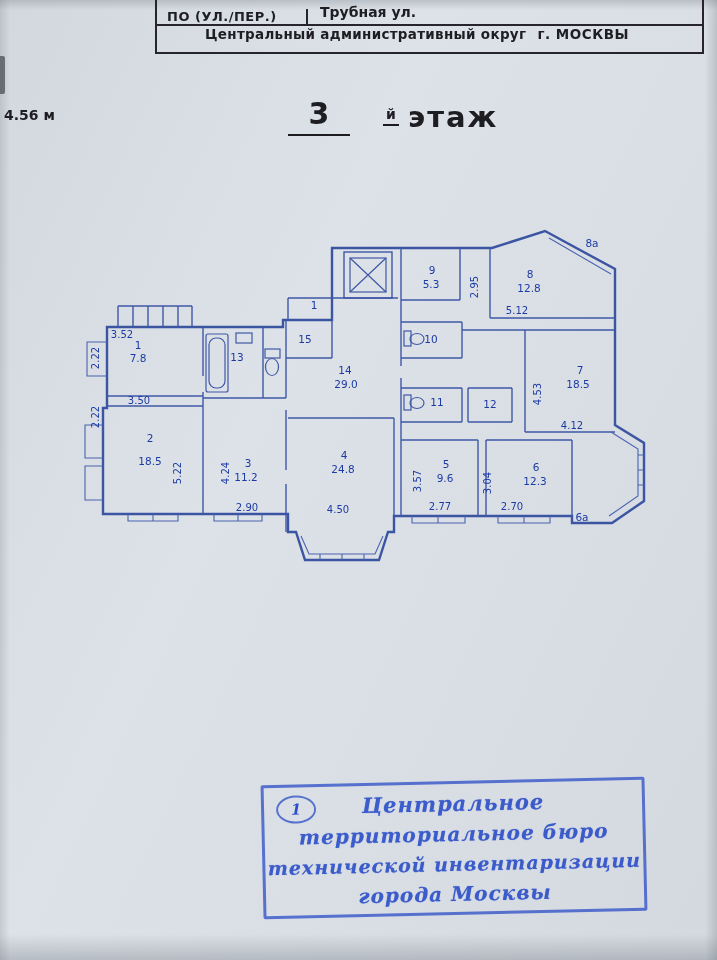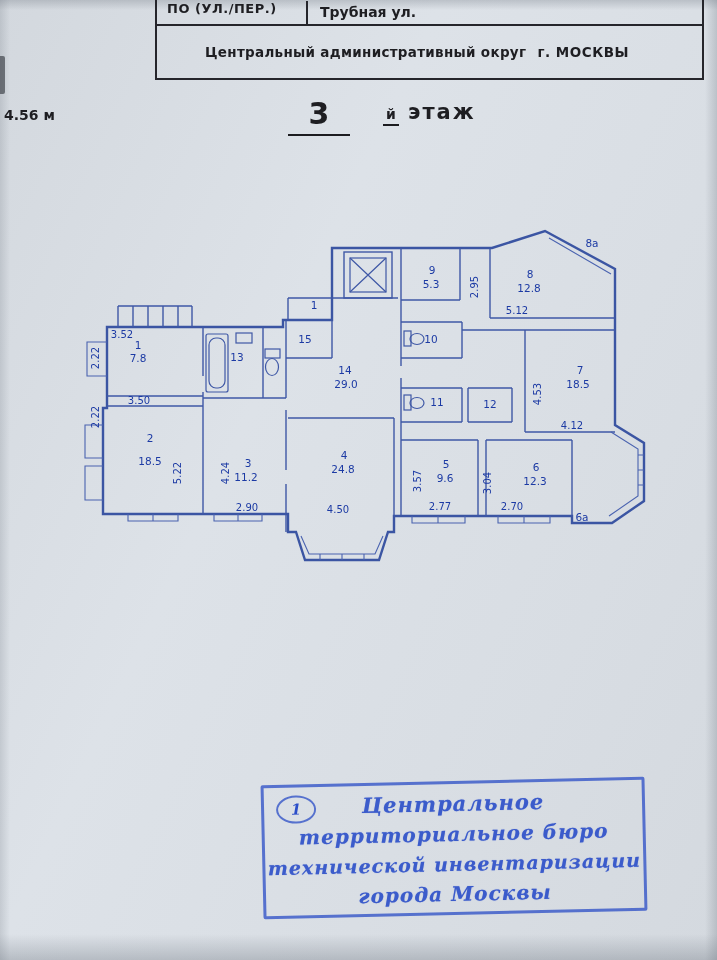--- a/index.html
+++ b/index.html
@@ -17,34 +17,34 @@
     background:linear-gradient(270deg,rgba(110,118,128,.28),transparent); }
   .left-shade { position:absolute; top:0; left:0; width:10px; height:100%;
     background:linear-gradient(90deg,rgba(110,118,128,.22),transparent); }
   .edge-mark { position:absolute; left:0; top:56px; width:5px; height:38px;
     background:#41464d; opacity:.7; border-radius:0 2px 2px 0; }
 
   
   .header-table { position:absolute; left:155px; top:-18px; width:545px;
     border:2px solid #25252b; background:transparent; }
   .ht-row1 { display:flex; height:40px; border-bottom:2px solid #25252b; align-items:flex-end; }
-  .ht-cell1 { width:133px; border-right:2px solid #25252b; padding:0 6px 8px 10px;
+  .ht-cell1 { width:133px; border-right:2px solid #25252b; padding:0 6px 0 10px;
     font-size:13px; font-weight:bold; letter-spacing:.5px; white-space:nowrap; }
   .ht-cell2 { flex:1; padding:0 8px 4px 12px; font-size:14px; font-weight:bold; }
-  .ht-row2 { height:52px; display:flex; align-items:center; font-weight:bold; font-size:13.5px; }
+  .ht-row2 { height:26px; display:flex; align-items:flex-start; font-weight:bold; font-size:13.5px; }
   .ht-district { margin-left:48px; letter-spacing:.3px; }
   .ht-city { margin-left:auto; margin-right:73px; letter-spacing:.5px; }
 
   
   .height-note { position:absolute; left:4px; top:107px; font-size:14px; font-weight:bold; }
   .floor-num { position:absolute; left:288px; top:96px; width:62px; text-align:center;
     font-size:30px; font-weight:bold; border-bottom:2px solid #1c1c20; padding-bottom:3px; }
   .floor-suffix { position:absolute; left:383px; top:106px; font-size:14px; font-weight:bold;
     border-bottom:2px solid #1c1c20; padding:0 3px 2px 3px; }
-  .floor-word { position:absolute; left:408px; top:100px; font-size:21px; font-weight:bold;
+  .floor-word { position:absolute; left:408px; top:100px; font-size:29px; font-weight:bold;
     letter-spacing:2px; }
 
   
   .plan-svg { position:absolute; left:0; top:0; width:717px; height:960px; }
   .wall-o { stroke:#3b55a3; stroke-width:2.4; fill:none; stroke-linejoin:miter; }
   .wall-i { stroke:#3f58a6; stroke-width:1.4; fill:none; }
   .win    { stroke:#4a63b0; stroke-width:1.1; fill:none; }
   .fix    { stroke:#3f58a6; stroke-width:1.2; fill:none; }
   .pt { fill:#1c3aa4; font-size:10px; text-anchor:middle; font-family:"DejaVu Sans",sans-serif; }
   .pt-room { font-size:10.5px; }

